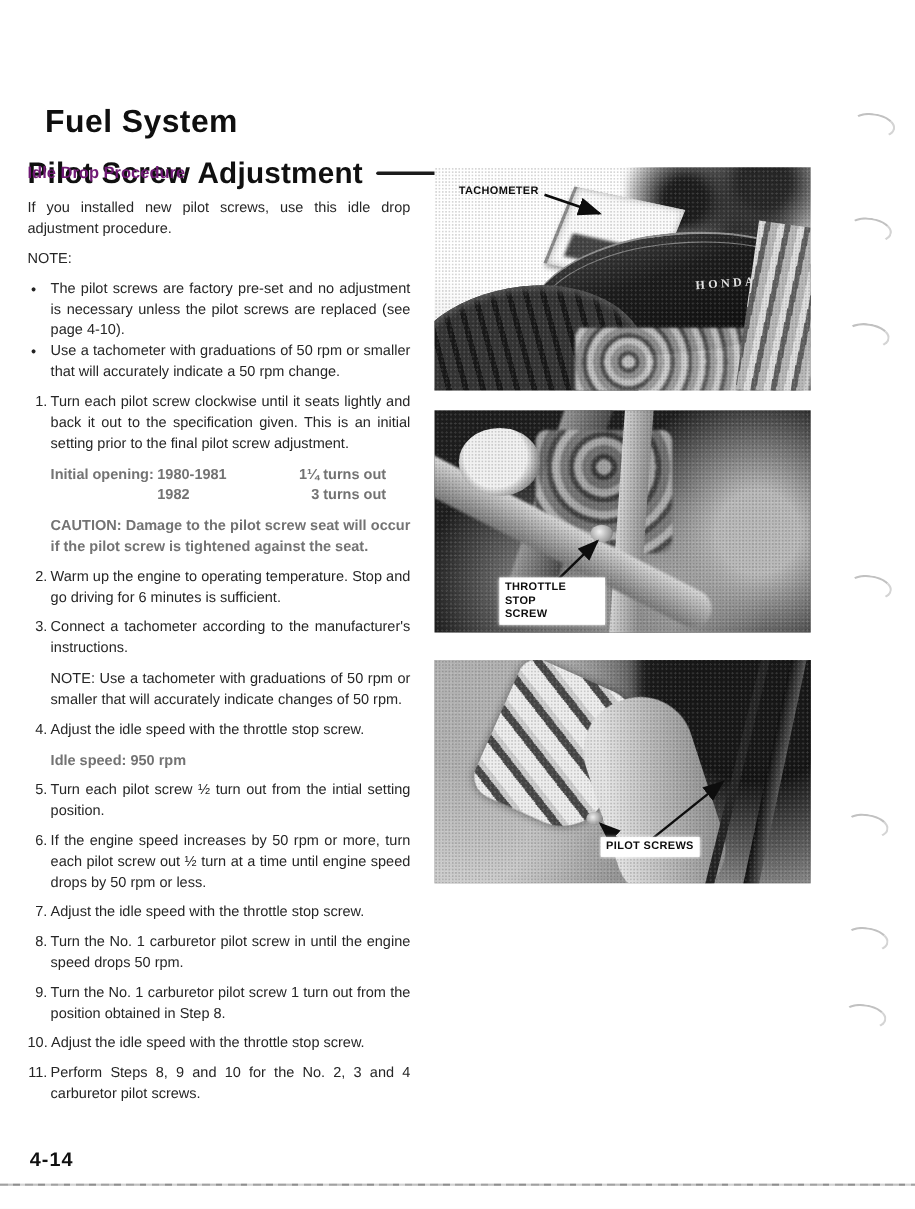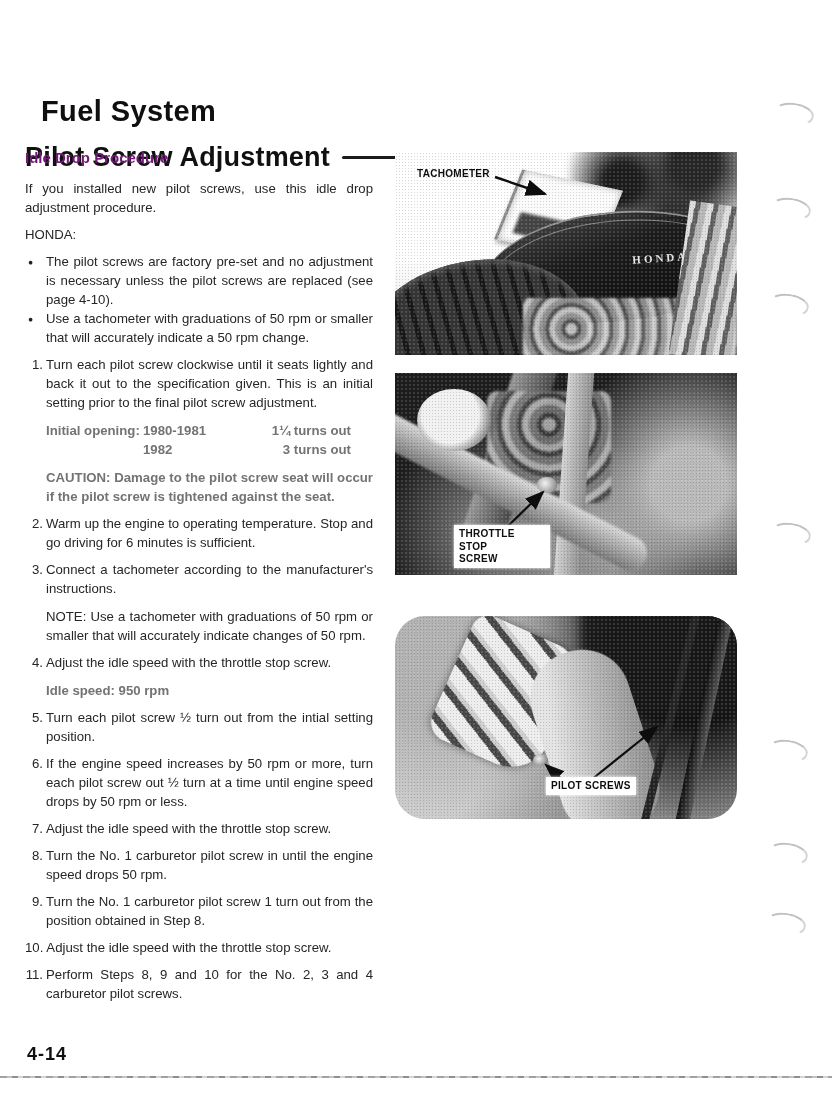--- a/index.html
+++ b/index.html
@@ -86,26 +86,26 @@
     background:linear-gradient(90deg, #9a9a9a, #474747); }
   .p2-frame { left:166px; top:-4px; width:26px; height:212px; transform:rotate(4deg);
     background:linear-gradient(90deg, #d4d4d4, #8c8c8c); }
   .p2-parts { left:92px; top:18px; width:124px; height:112px; border-radius:10px; filter:blur(1px); opacity:.85;
     background:repeating-radial-gradient(circle at 50% 30%, #b8b8b8 0 7px, #3d3d3d 7px 12px, #787878 12px 20px); }
   .p2-screw { left:142px; top:104px; width:20px; height:16px; border-radius:50%; z-index:3;
     background:radial-gradient(circle at 40% 40%, #f2f2f2, #9b9b9b 68%, #3f3f3f); }
   #photo2 .callout { left:59px; top:152px; width:86px; }
 
   
-  #photo3 { top:616px;
+  #photo3 { top:600px;
     background:radial-gradient(circle at 14% 24%, #b2b2b2 0 18%, transparent 46%),
                radial-gradient(circle at 10% 76%, #cccccc 0 15%, transparent 40%),
                radial-gradient(circle at 86% 18%, #141414 0 22%, transparent 52%),
                radial-gradient(circle at 93% 70%, #8a8a8a 0 12%, transparent 36%),
-               #969696;border-radius:30px; }
+               #969696; }
   .p3-darktop { left:186px; top:-8px; width:160px; height:104px; background:#181818; filter:blur(5px); opacity:.92; }
   .p3-fins { left:52px; top:12px; width:118px; height:134px; transform:rotate(24deg); filter:blur(.5px);
     background:repeating-linear-gradient(28deg, #ededed 0 14px, #474747 14px 21px, #cfcfcf 21px 26px);
     border-radius:18px 32px 42px 20px; box-shadow:0 0 9px rgba(0,0,0,.45); }
   .p3-tube { left:150px; top:32px; width:100px; height:190px; transform:rotate(-18deg); border-radius:48px; filter:blur(.6px);
     background:linear-gradient(100deg, #e4e4e4 18%, #b6b6b6 55%, #868686); }
   .p3-cable { right:26px; top:-12px; width:14px; height:232px; transform:rotate(12deg); border-radius:7px;
     background:linear-gradient(90deg, #0e0e0e, #575757); }
   .p3-cable2 { right:62px; top:-20px; width:8px; height:240px; transform:rotate(14deg); background:#242424; }
   .p3-screw { left:138px; top:138px; width:15px; height:12px; border-radius:50%; z-index:3;
@@ -129,21 +129,21 @@
     <div class="section-row">
       <h2 class="section">Pilot Screw Adjustment</h2>
       <div class="section-rule"></div>
     </div>
   </div>
 
   <div class="text-col body-text">
     <h3 class="subsection">Idle Drop Procedure</h3>
     <p class="para">If you installed new pilot screws, use this idle drop adjustment procedure.</p>
 
-    <p class="para note-label">HONDA:</p>
+    <p class="para note-label">NOTE:</p>
     <ul class="note-list">
       <li>The pilot screws are factory pre-set and no adjustment is necessary unless the pilot screws are replaced (see page 4-10).</li>
       <li>Use a tachometer with graduations of 50 rpm or smaller that will accurately indicate a 50 rpm change.</li>
     </ul>
 
     <div class="step">
       <span class="num">1.</span>
       <span class="stxt">Turn each pilot screw clockwise until it seats lightly and back it out to the specification given. This is an initial setting prior to the final pilot screw adjustment.</span>
     </div>
 

